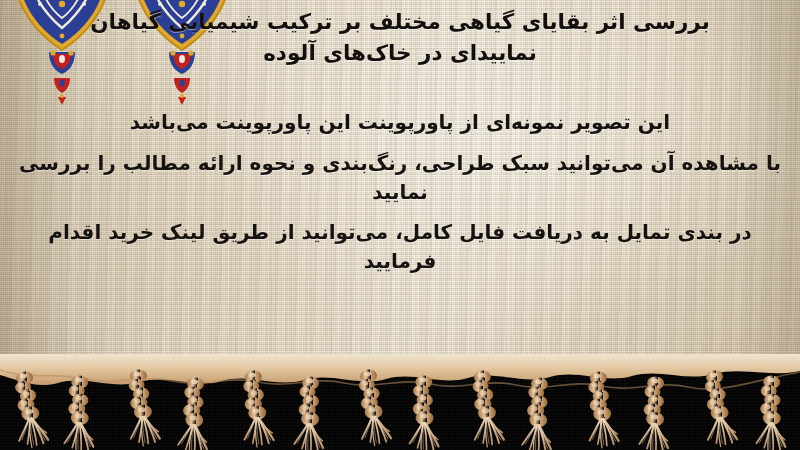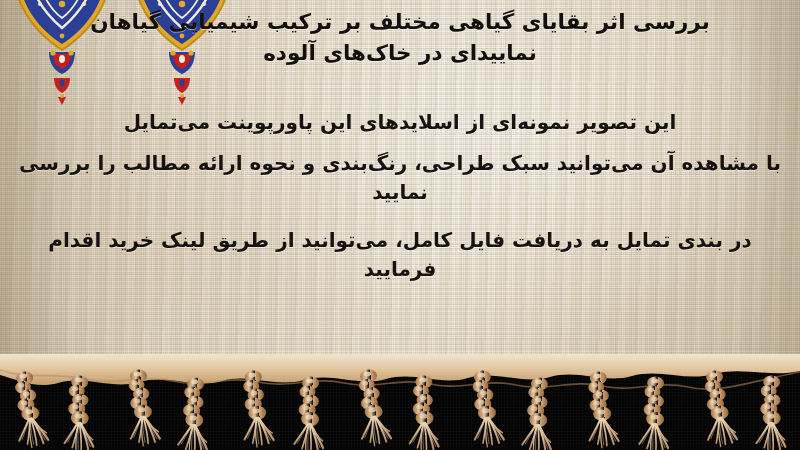--- a/index.html
+++ b/index.html
@@ -110,21 +110,21 @@
   }
   .body p {
     margin: 0 0 12px 0;
     font-size: 20px;
     line-height: 1.42;
     font-weight: 700;
     color: #151210;
     text-shadow: 0 1px 0 rgba(255,255,255,0.42);
   }
   .body p:nth-child(1) { margin-bottom: 13px; }
-  .body p:nth-child(2) { margin-bottom: 20px; }
+  .body p:nth-child(2) { margin-bottom: 12px; }
 
   
   .fringe {
     position: absolute;
     left: 0;
     bottom: 0;
     width: 800px;
     height: 96px;
     background: #030303;
     overflow: hidden;
@@ -213,21 +213,21 @@
   </div>
 
   <div class="text-layer">
 
     <div class="title">
       <span>بررسی اثر بقایای گیاهی مختلف بر ترکیب شیمیایی گیاهان</span>
       <span class="line2">نمایید‌ای در خاک‌های آلوده</span>
     </div>
 
     <div class="body">
-      <p>این تصویر نمونه‌ای از اسلایدهای این پاورپوینت می‌تمایل</p>
+      <p>این تصویر نمونه‌ای از پاورپوینت این پاورپوینت می‌باشد</p>
       <p>با مشاهده آن می‌توانید سبک طراحی، رنگ‌بندی و نحوه ارائه مطالب را بررسی نمایید</p>
       <p>در بندی تمایل به دریافت فایل کامل، می‌توانید از طریق لینک خرید اقدام فرمایید</p>
     </div>
 
   </div>
 
   <div class="fringe">
     <svg class="fringe-strands" width="800" height="96" viewBox="0 0 800 96" xmlns="http://www.w3.org/2000/svg">
       <defs>
         <linearGradient id="cordG" x1="0" y1="0" x2="1" y2="0">

